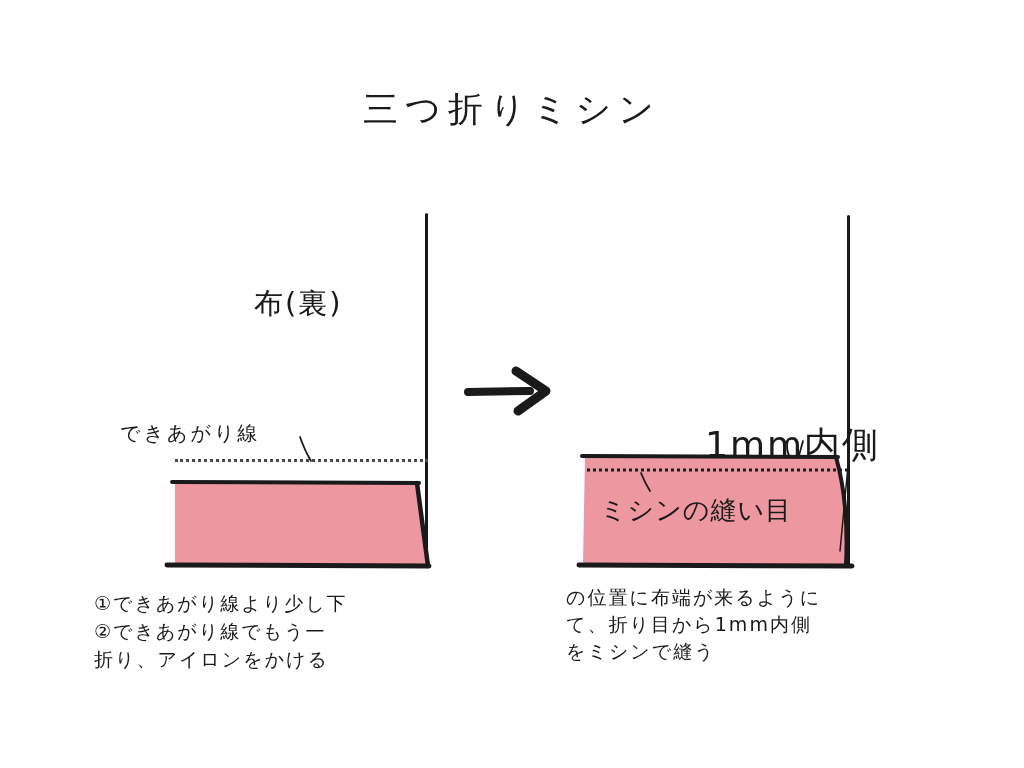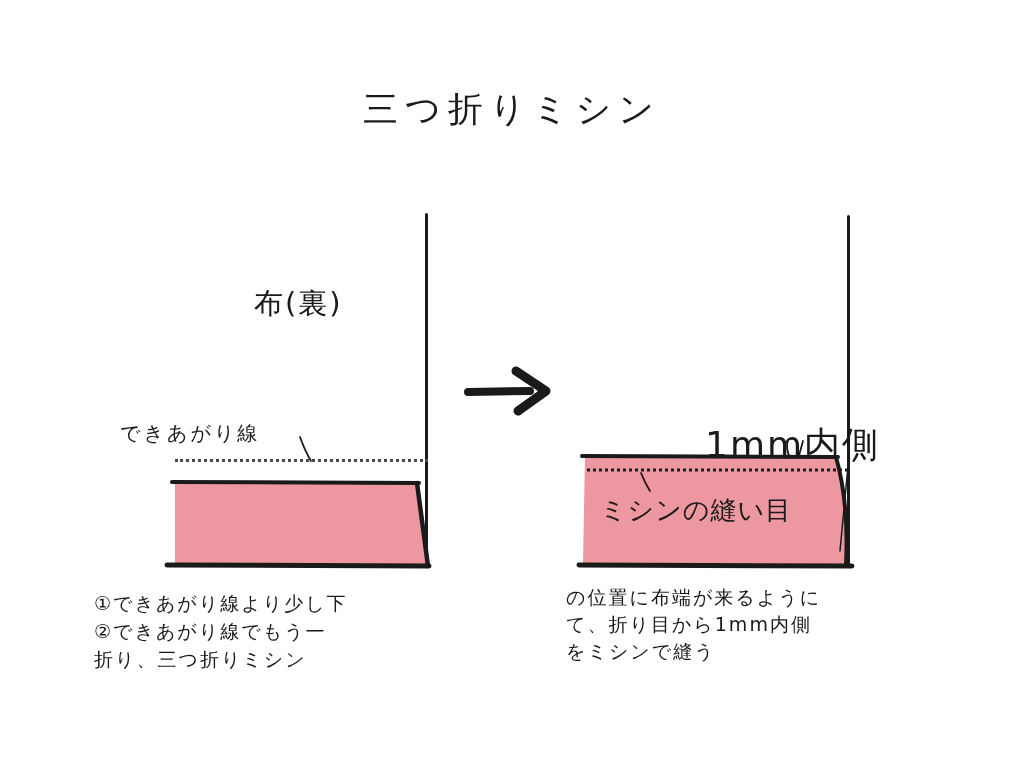--- a/index.html
+++ b/index.html
@@ -64,21 +64,21 @@
     <path d="M15,11 L257,11 L268,94 L15,94 Z" style="fill:var(--fabric-pink)" stroke="none"></path>
     <path d="M12,10 L259,11" fill="none" stroke="var(--ink)" stroke-width="4" stroke-linecap="round"></path>
     <path d="M257,11 L268,94" fill="none" stroke="var(--ink)" stroke-width="4.5" stroke-linecap="round"></path>
     <path d="M7,93 L269,94" fill="none" stroke="var(--ink)" stroke-width="5" stroke-linecap="round"></path>
   </svg>
 
 
   <div class="abs caption caption-left">
     <div>①できあがり線より少し下</div>
     <div>②できあがり線でもう一</div>
-    <div>折り、三つ折りミシン</div>
+    <div>折り、アイロンをかける</div>
   </div>
 
   <svg class="abs" style="left:458px;top:365px;" width="100" height="50" viewBox="0 0 100 50">
     <path d="M10,27 L72,26" fill="none" stroke="var(--ink)" stroke-width="8" stroke-linecap="round"></path>
     <path d="M58,6 L88,26 L60,46" fill="none" stroke="var(--ink)" stroke-width="9" stroke-linecap="round" stroke-linejoin="round"></path>
   </svg>
 
   <div class="abs vline" style="left:847px;top:215px;height:352px;"></div>
 
   <div class="abs label lbl-1mm">1mm内側</div>

